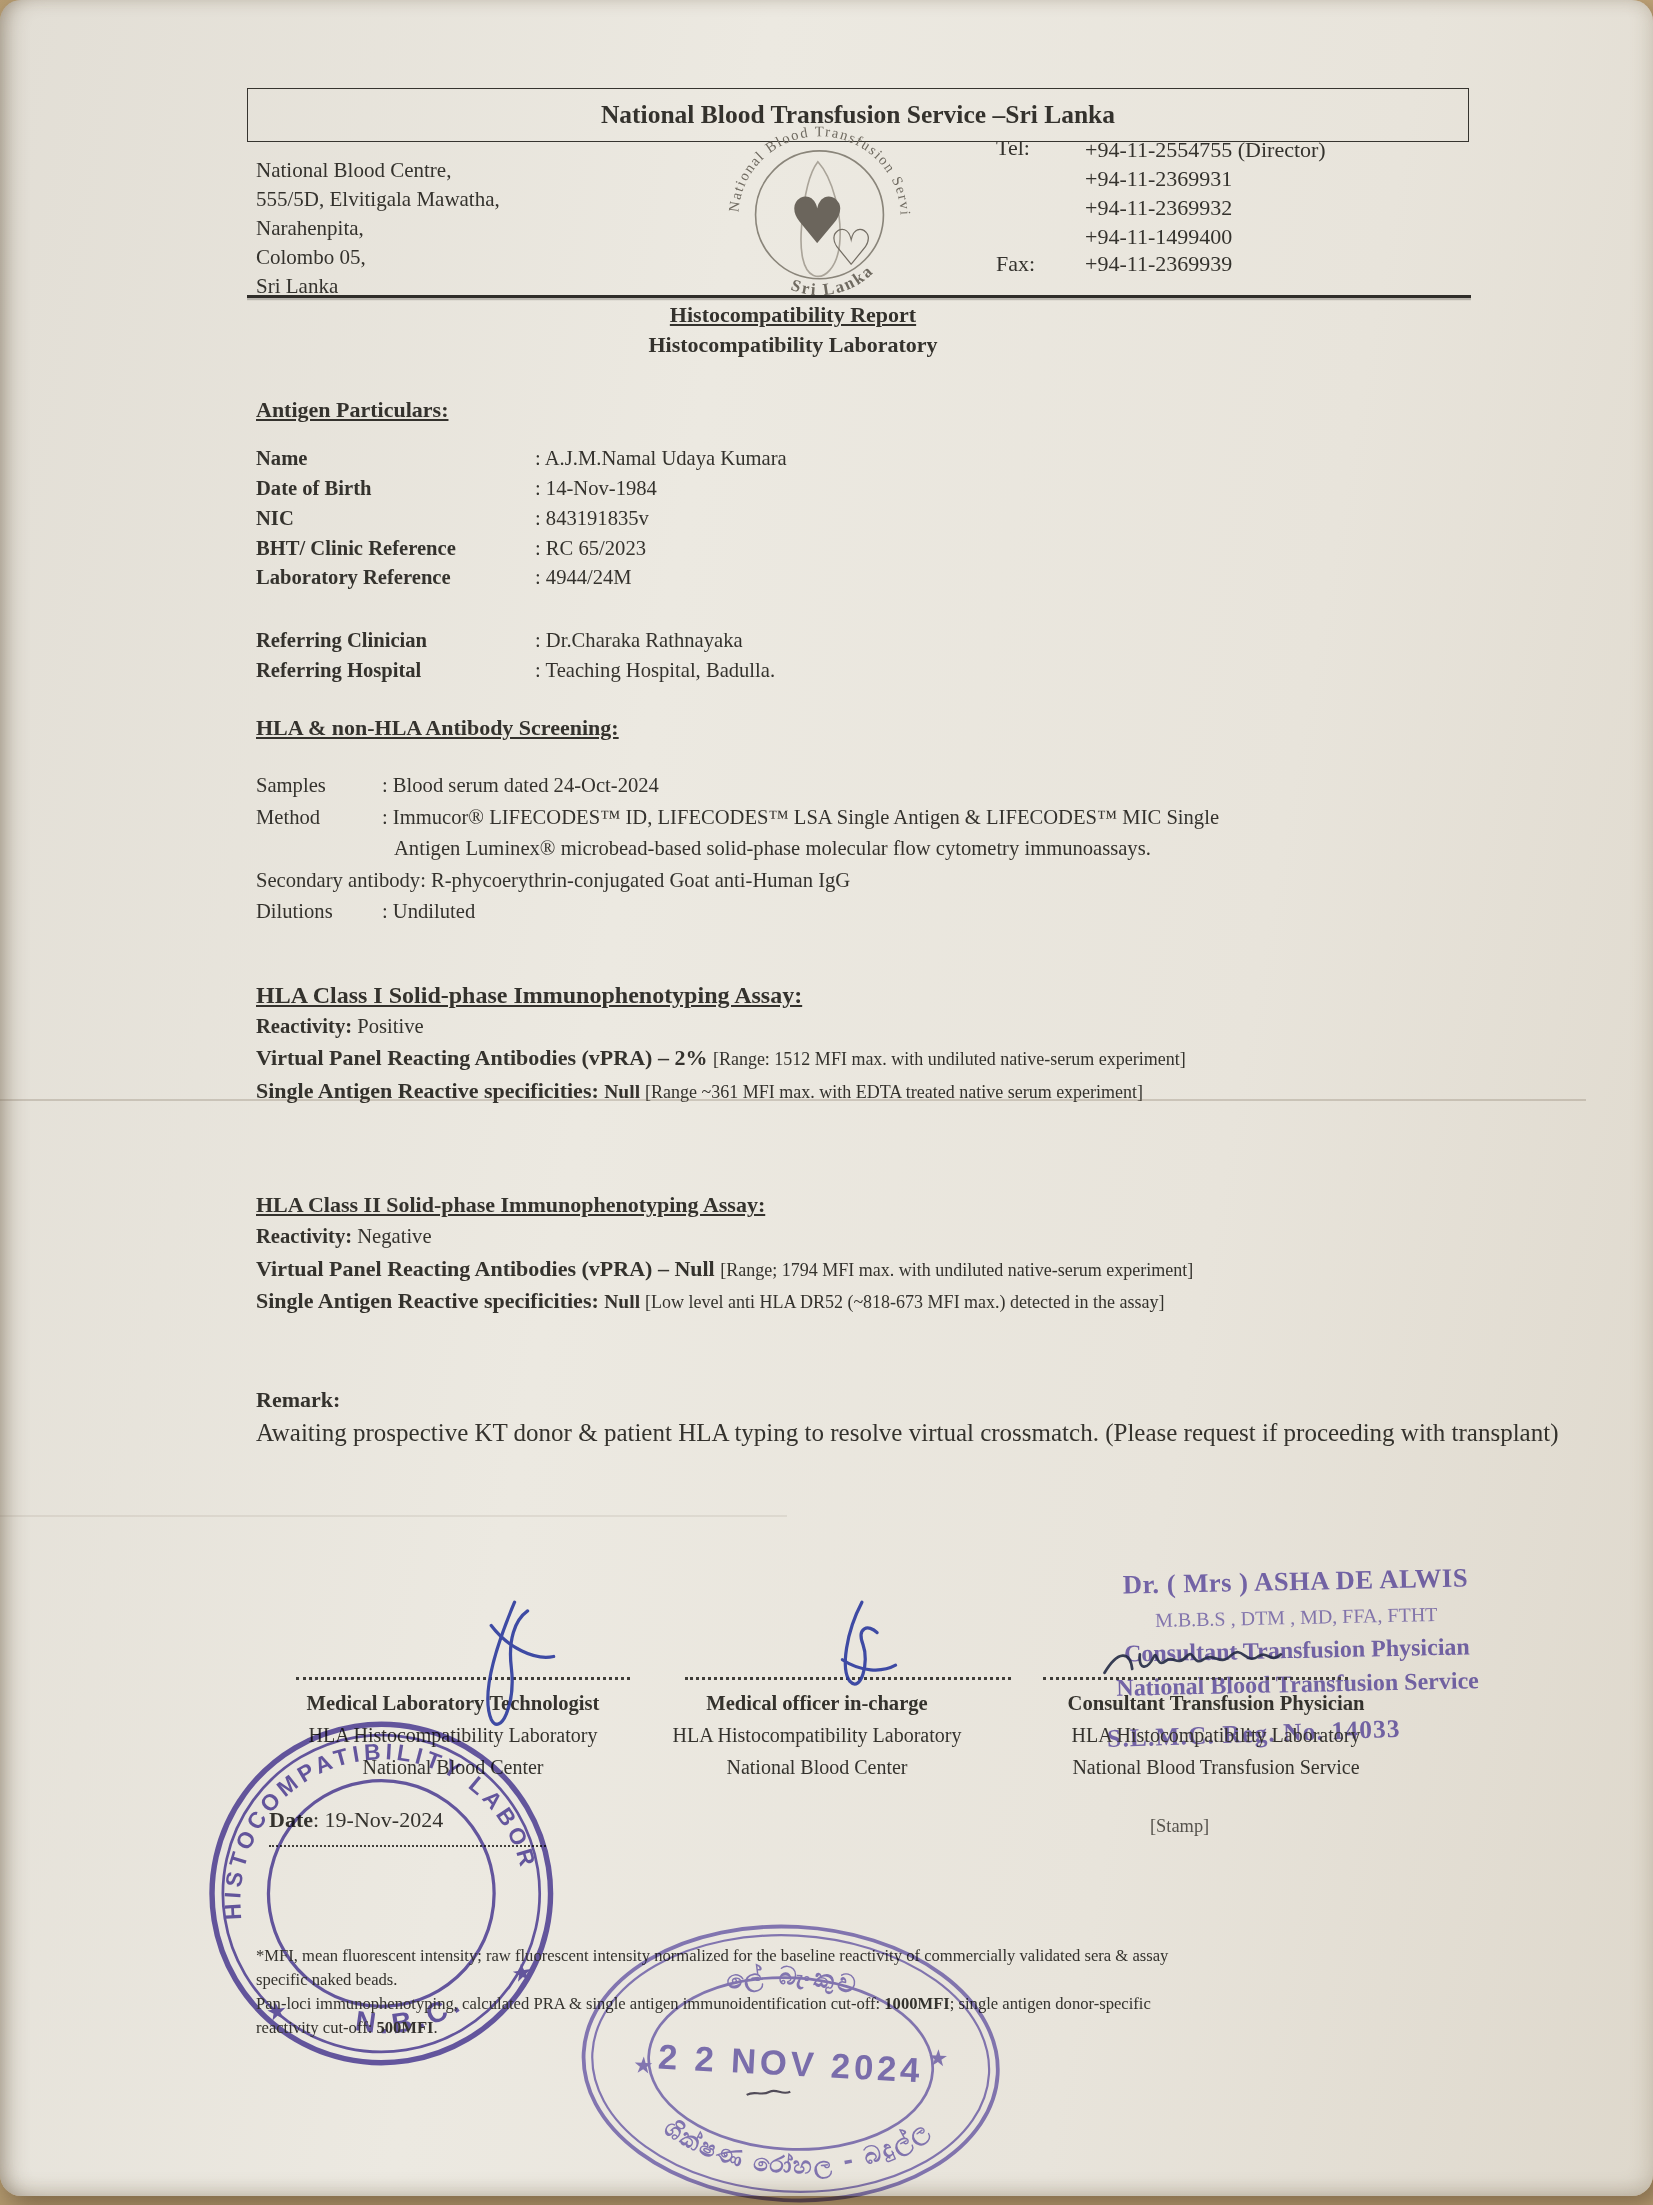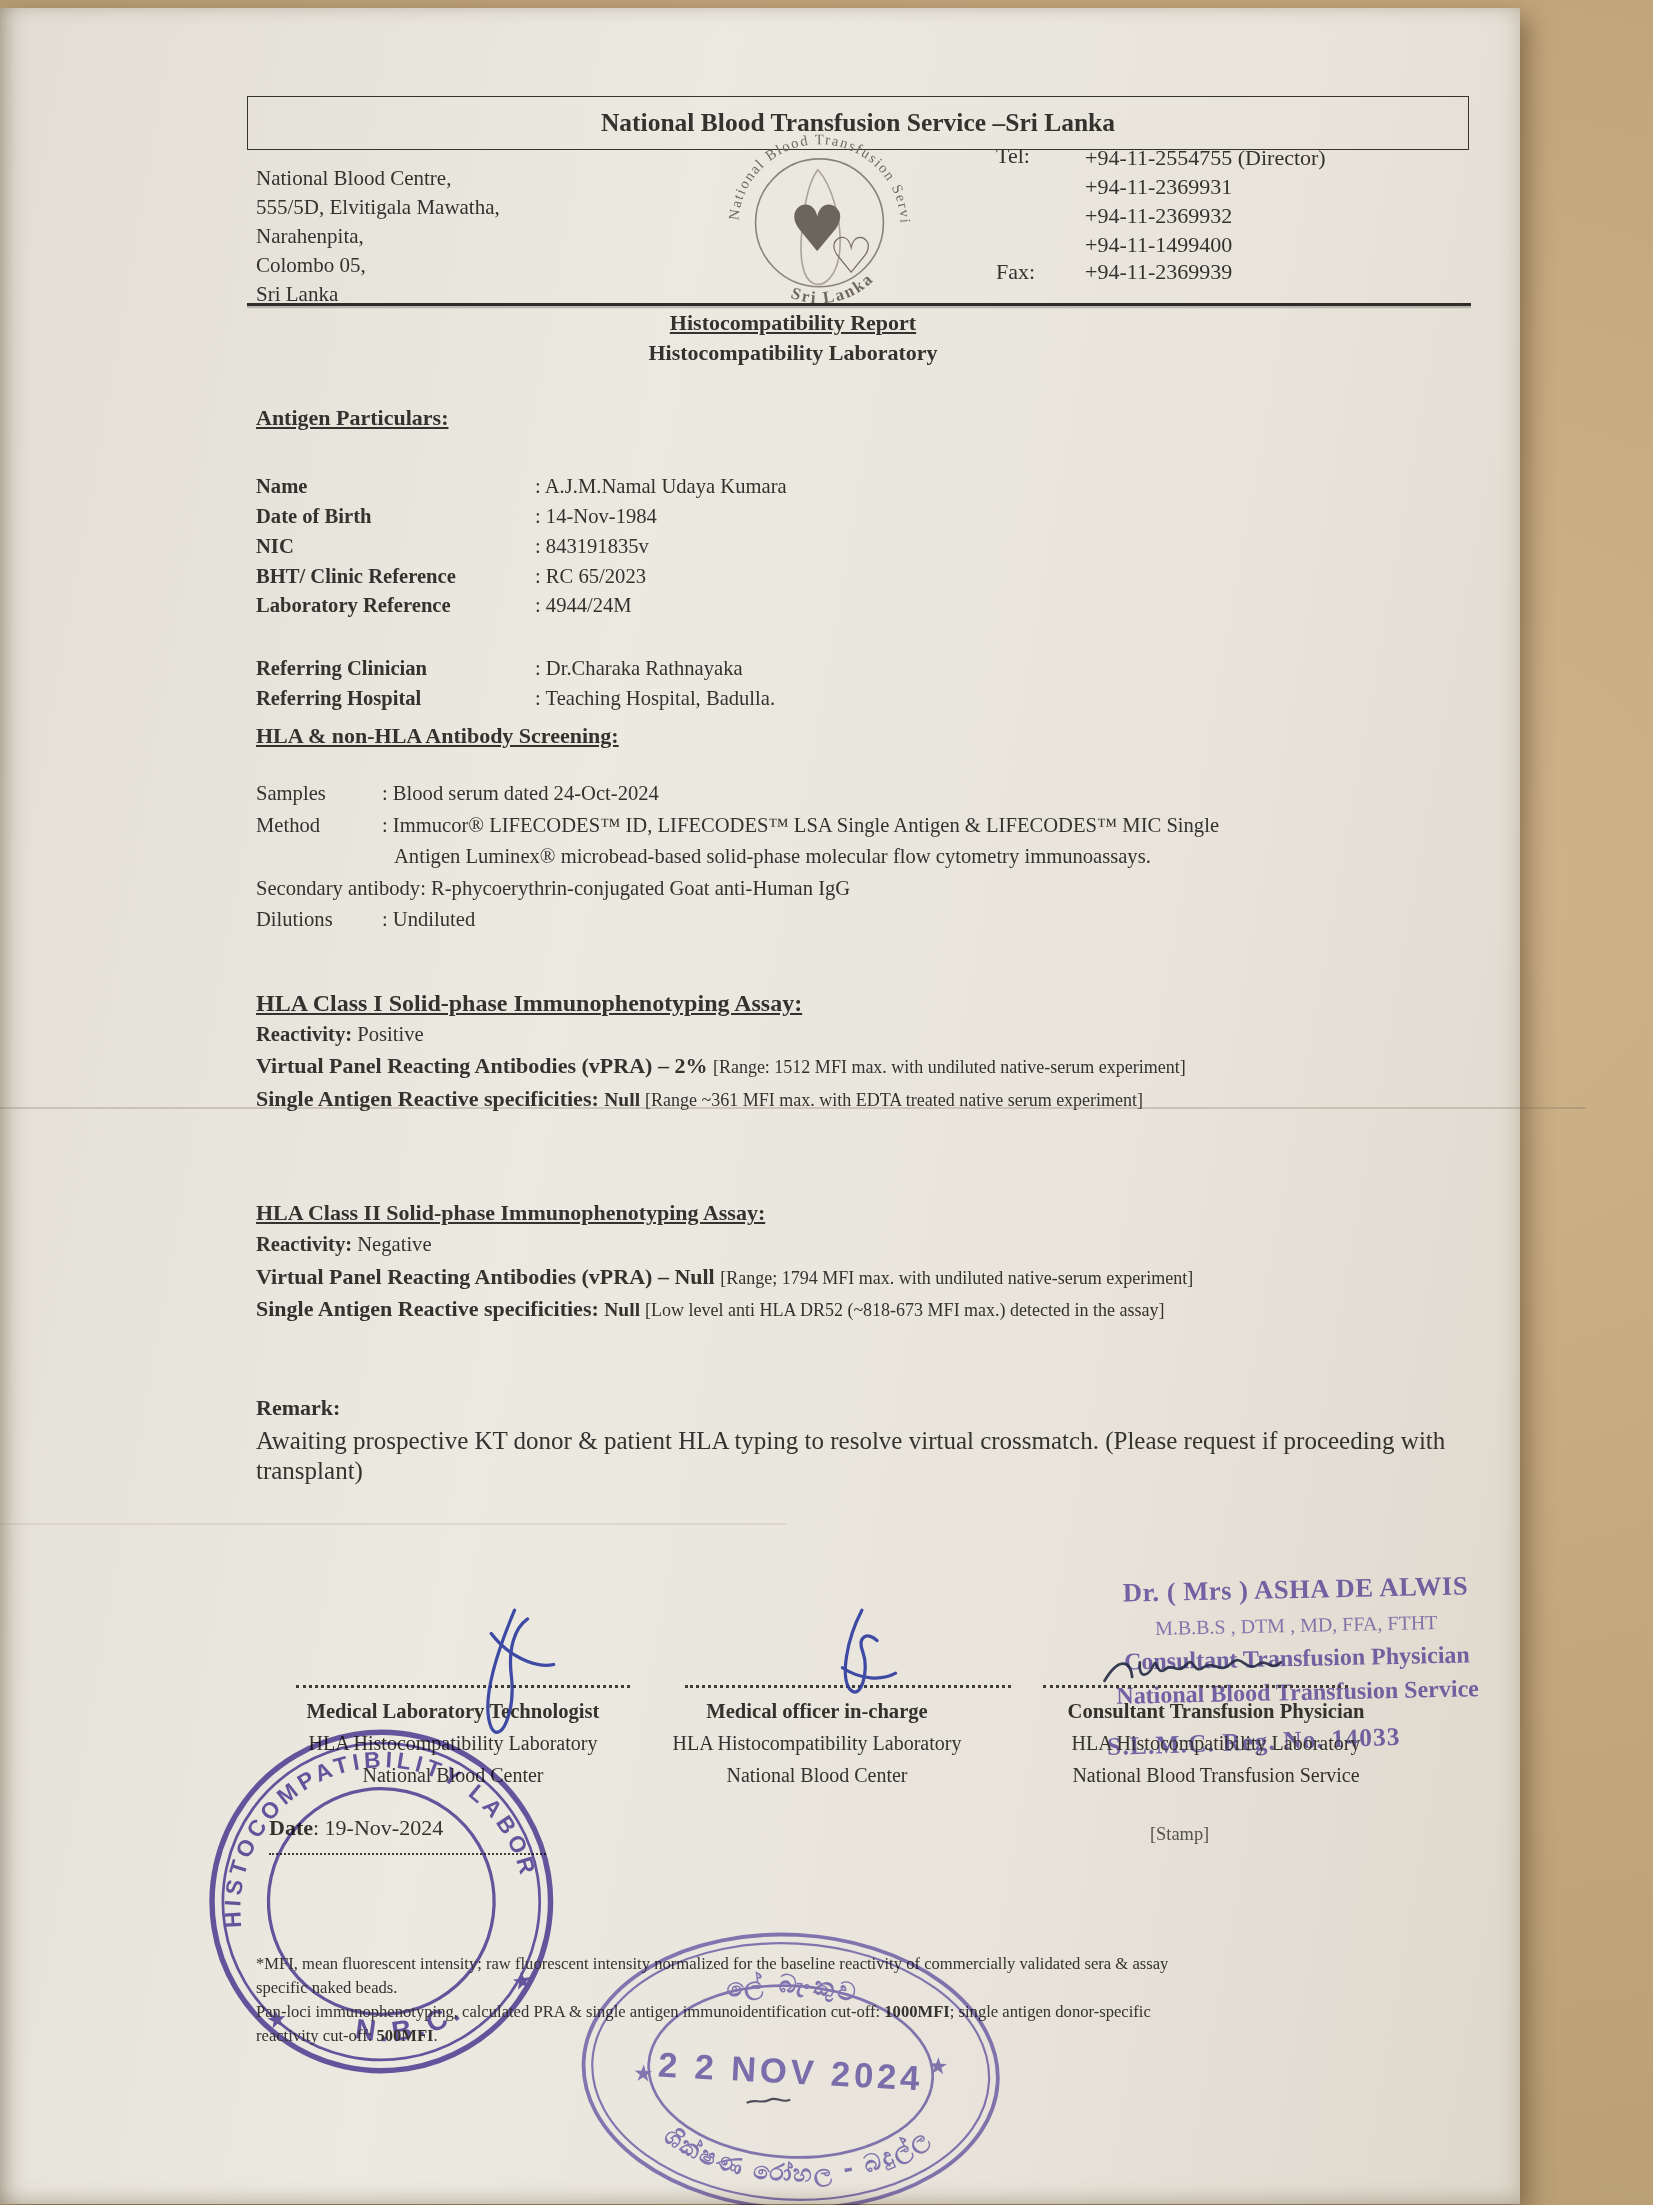--- a/index.html
+++ b/index.html
@@ -2,38 +2,39 @@
 <html style="font-size:8.7px"><head>
 <meta charset="utf-8">
 <style>
   html,body{margin:0;padding:0;}
   body{
     width:1654px;height:2205px;position:relative;overflow:hidden;
     background:radial-gradient(ellipse at 85% 40%, #cfb38a 0%, #c3a77c 45%, #b2996f 100%);
     font-family:"Liberation Serif", serif;
   }
   .paper{
-    position:absolute;left:0;top:8px;width:1520px;height:2196px;
+    position:absolute;left:0;top:0;width:1653px;height:2196px;
     background:linear-gradient(100deg,#e2ded5 0%,#ece9e1 38%,#e8e4db 70%,#ded8cc 100%);
     box-shadow: inset 13px 0 25px -9.8px rgba(70,50,25,.45),
                 inset -5.4px -6.5px 18.4px rgba(120,100,70,.20),
                 7.6px 9.8px 24px rgba(60,40,20,.45);
+    border-radius: 21px;
   }
   .abs{position:absolute;}
   .t{color:#34322d;font-size:20.6px;line-height:1.2;}
   .b{font-weight:bold;}
   .u{text-decoration:underline;}
   .ctr{text-align:center;}
   .small{font-size:18px;}
   .headerbox{border:1.6px solid #36342f;}
   .dotted{border-bottom:3.3px dotted #3f3d38;height:0;}
   .crease{background:rgba(125,113,94,.28);height:1.6px;}
   .stamp-violet{color:#7e6fc2;mix-blend-mode:multiply;}
   .mlabel{display:inline-block;width:126px;}
-  .plabel{display:inline-block;width:279px;font-weight:bold;margin-top:20px;}
+  .plabel{display:inline-block;width:279px;font-weight:bold;}
   svg{overflow:visible;}
 </style>
 </head>
 <body>
 
 <div class="paper">
 
   <div class="abs headerbox" style="left:247px;top:88px;width:1220px;height:52px;">
     <div class="t b ctr" style="font-size:25.5px;line-height:52px;">National Blood Transfusion Service –Sri Lanka</div>
   </div>

